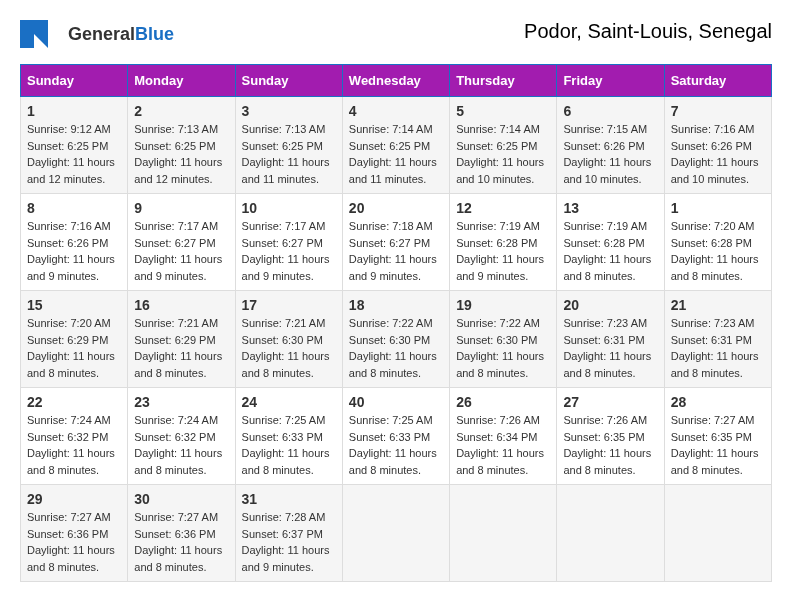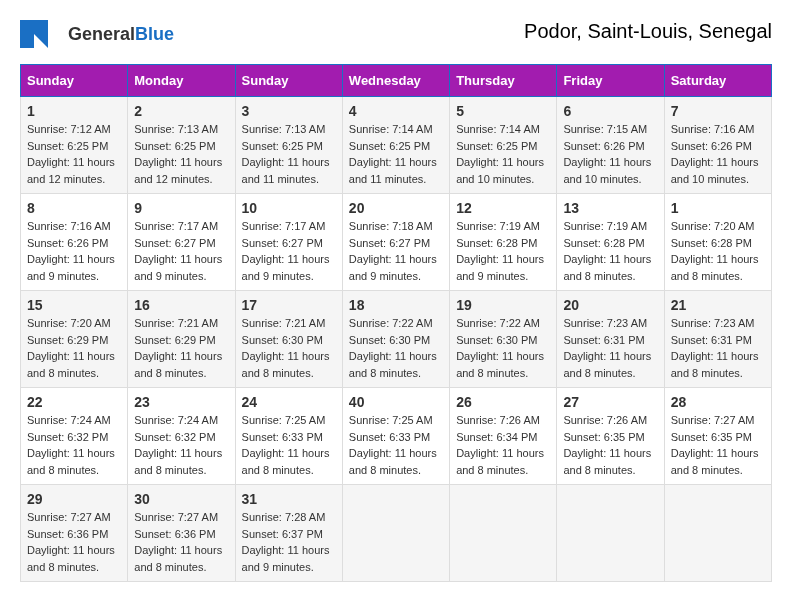--- a/index.html
+++ b/index.html
@@ -118,21 +118,21 @@
         <th>Thursday</th>
         <th>Friday</th>
         <th>Saturday</th>
       </tr>
   </thead>
   <tbody id="calendar-body">
   <tr>
         <td>
           <span class="day-num">1</span>
         <div class="day-info">
-          <span>Sunrise: 7:12 AM</span><br>
+          <span>Sunrise: 9:12 AM</span><br>
           <span>Sunset: 6:25 PM</span><br>
           <span>Daylight: 11 hours and 12 minutes.</span>
         </div>
         </td>
         <td>
           <span class="day-num">2</span>
         <div class="day-info">
           <span>Sunrise: 7:13 AM</span><br>
           <span>Sunset: 6:25 PM</span><br>
           <span>Daylight: 11 hours and 12 minutes.</span>

